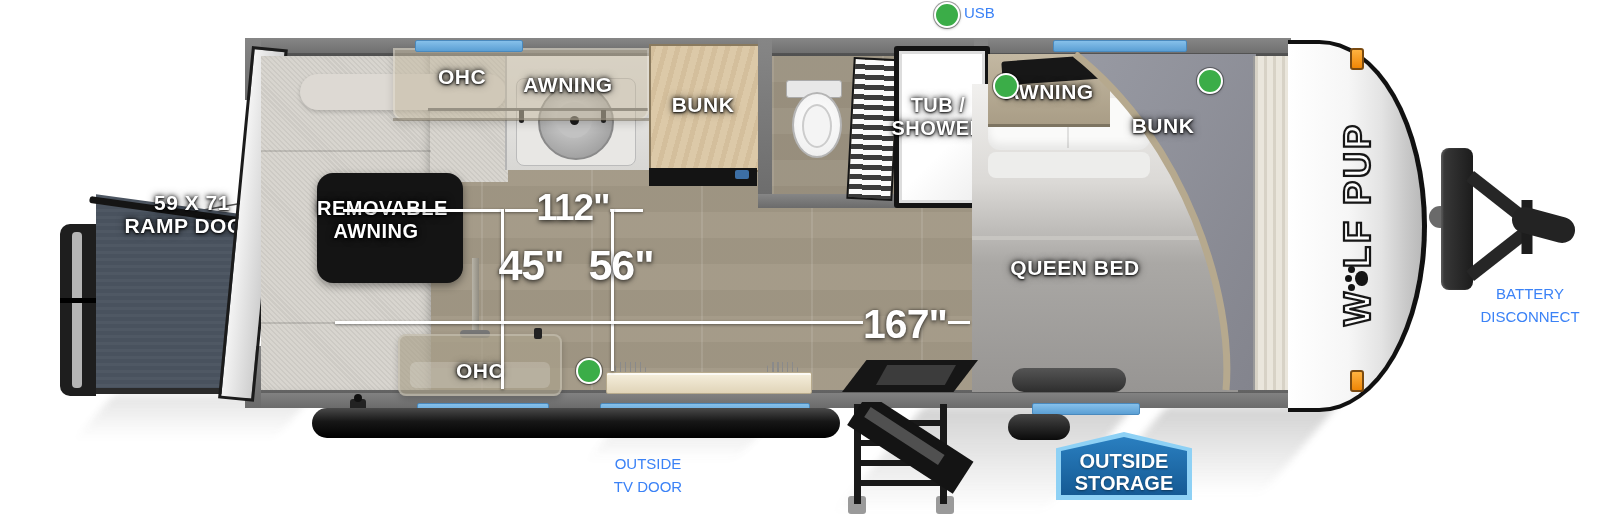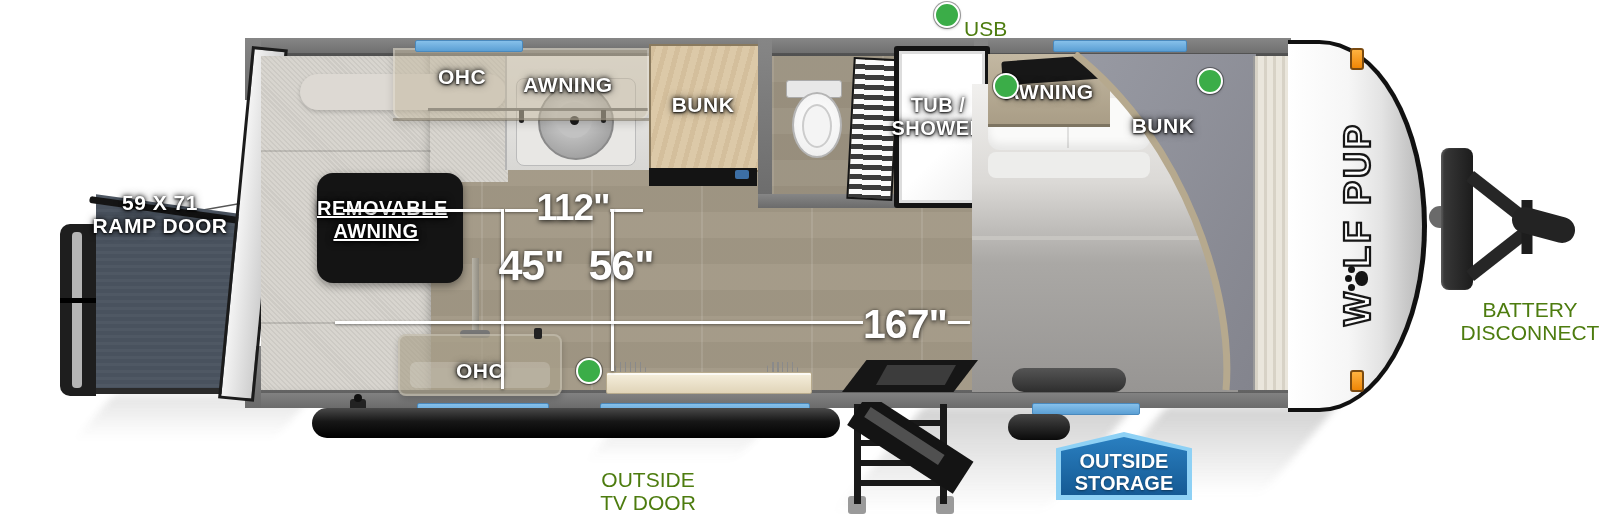--- a/index.html
+++ b/index.html
@@ -3,21 +3,21 @@
 <meta charset="utf-8">
 <style>
   html,body{margin:0;padding:0;background:#fff;}
   #stage{position:relative;width:1600px;height:532px;background:#fff;overflow:hidden;
          font-family:"Liberation Sans","DejaVu Sans",sans-serif;}
   .abs{position:absolute;}
   
   .roomlbl{position:absolute;color:#fff;font-weight:bold;font-size:21px;line-height:23px;
            text-align:center;letter-spacing:.5px;
            text-shadow:0 0 4px rgba(0,0,0,.9),0 0 9px rgba(0,0,0,.7),0 1px 2px rgba(0,0,0,.8);}
-  .extlbl{position:absolute;color:#4d7c0f;font-size:21px;line-height:23px;text-align:center;font-weight:500;margin-top:16px;}
+  .extlbl{position:absolute;color:#3b82f6;font-size:15px;line-height:23px;text-align:center;font-weight:500;}
   .dim{position:absolute;color:#fff;font-weight:bold;text-align:center;letter-spacing:-1px;
        text-shadow:0 2px 5px rgba(0,0,0,.6),0 0 3px rgba(0,0,0,.5);}
   .dimline{position:absolute;background:#fff;box-shadow:0 1px 3px rgba(0,0,0,.45);}
   
   .floor{background:
       repeating-linear-gradient(180deg,#cfc9bd 0 26px,#c6c0b3 26px 52px),
       #cbc5b9;
       background-blend-mode:multiply;}
   .floor:after{content:"";position:absolute;inset:0;
       background:repeating-linear-gradient(90deg,rgba(255,255,255,.10) 0 2px,transparent 2px 110px);}
@@ -54,21 +54,21 @@
     <line x1="40" y1="78" x2="258" y2="40" stroke="#555" stroke-width="1.5"></line>
     <line x1="185" y1="62" x2="258" y2="40" stroke="#555" stroke-width="1.5"></line>
   </svg>
   <div class="abs" style="left:60px;top:224px;width:36px;height:172px;background:#1e1e1e;border-radius:10px 0 0 10px;">
     <div class="abs" style="left:12px;top:8px;width:10px;height:156px;background:#b5b5b5;border-radius:4px;"></div>
     <div class="abs" style="left:0;top:74px;width:36px;height:5px;background:#000;"></div>
   </div>
   <div class="abs" style="left:96px;top:186px;width:152px;height:208px;background:repeating-linear-gradient(0deg,rgba(255,255,255,.035) 0 3px,transparent 3px 7px),#49525e;clip-path:polygon(0 4%,100% 14%,100% 100%,0 100%);"></div>
   <div class="abs" style="left:90px;top:196px;width:164px;height:7px;background:#151515;transform:rotate(8deg);transform-origin:left top;border-radius:3px;"></div>
   <div class="abs" style="left:96px;top:388px;width:154px;height:6px;background:#2a2a2a;"></div>
-  <div class="roomlbl" style="left:70px;top:191px;width:180px;">
+  <div class="roomlbl" style="left:102px;top:191px;width:180px;">
     <div>59 X 71</div>
       <div>RAMP DOOR</div>
   </div>
 
   <div class="wall abs" style="left:245px;top:38px;width:1046px;height:18px;box-shadow:inset 0 -3px 0 rgba(0,0,0,.25);"></div>
   <div class="wall abs" style="left:245px;top:390px;width:1046px;height:18px;box-shadow:inset 0 3px 0 rgba(0,0,0,.25);"></div>
   <div class="wall abs" style="left:245px;top:38px;width:16px;height:62px;"></div>
   <div class="wall abs" style="left:245px;top:346px;width:16px;height:62px;"></div>
 
   <div class="floor abs" style="left:261px;top:56px;width:992px;height:334px;"></div>
@@ -76,21 +76,21 @@
   <div class="abs" style="left:252px;top:46px;width:30px;height:348px;background:linear-gradient(90deg,#f4f4f4,#cfcfcf);border:3px solid #1b1b1b;transform:rotate(5.5deg);transform-origin:top left;"></div>
   <div class="abs" style="left:262px;top:68px;width:46px;height:16px;background:#111;transform:rotate(35deg);"></div>
 
   <div class="fabric abs" style="left:261px;top:56px;width:170px;height:334px;box-shadow:inset -8px 0 10px -6px rgba(0,0,0,.25);"></div>
   <div class="fabric abs" style="left:430px;top:56px;width:78px;height:126px;"></div>
   <div class="abs" style="left:261px;top:150px;width:170px;height:2px;background:rgba(0,0,0,.12);"></div>
   <div class="abs" style="left:261px;top:322px;width:170px;height:2px;background:rgba(0,0,0,.12);"></div>
   <div class="abs" style="left:300px;top:74px;width:206px;height:36px;background:#ddd9d3;border-radius:18px;box-shadow:0 2px 4px rgba(0,0,0,.18);"></div>
 
   <div class="abs" style="left:317px;top:173px;width:146px;height:110px;background:#141414;border-radius:16px;box-shadow:0 3px 8px rgba(0,0,0,.4);"></div>
-  <div class="roomlbl" style="left:317px;top:197px;width:118px;font-size:20px;text-decoration:underline;">
+  <div class="roomlbl" style="left:317px;top:197px;width:118px;font-size:20px;">
     <div>REMOVABLE</div>
       <div>AWNING</div>
   </div>
 
   <div class="abs" style="left:505px;top:56px;width:142px;height:114px;background:linear-gradient(180deg,#efeeec,#d8d7d4);border-left:2px solid #b5b5b5;"></div>
   <div class="abs" style="left:516px;top:78px;width:118px;height:86px;background:#e8e7e4;border:1px solid #bbb;border-radius:8px;"></div>
   <div class="abs" style="left:538px;top:84px;width:72px;height:72px;border-radius:50%;border:2px solid #8a8a8a;background:radial-gradient(circle at 45% 40%,#d9d9d9,#a9a9a9 65%,#8f8f8f);"></div>
   <div class="abs" style="left:556px;top:102px;width:36px;height:36px;border-radius:50%;background:#c2c2c2;"></div>
   <div class="abs" style="left:570px;top:116px;width:9px;height:9px;border-radius:50%;background:#1a1a1a;"></div>
   <div class="abs" style="left:428px;top:108px;width:220px;height:3px;background:#5f5f5f;"></div>
@@ -121,20 +121,21 @@
       <div>SHOWER</div>
   </div>
 
   <div class="abs" style="left:972px;top:84px;width:266px;height:308px;background:linear-gradient(180deg,#f1f0ee 0%,#dbd9d6 32%,#aaa8a5 58%,#979593 100%);">
     <div class="abs" style="left:16px;top:14px;width:162px;height:52px;background:#fafaf9;border-radius:12px;box-shadow:inset 0 -6px 8px rgba(0,0,0,.08);"></div>
     <div class="abs" style="left:95px;top:16px;width:2px;height:48px;background:rgba(0,0,0,.10);"></div>
     <div class="abs" style="left:16px;top:68px;width:162px;height:26px;background:#ededeb;border-radius:8px;"></div>
     <div class="abs" style="left:0;top:152px;width:100%;height:4px;background:#c7c5c1;"></div>
     <div class="abs" style="left:40px;top:284px;width:114px;height:24px;background:linear-gradient(180deg,#555,#2e2e2e);border-radius:12px;"></div>
   </div>
+  <div class="roomlbl" style="left:975px;top:256px;width:200px;">QUEEN BED</div>
 
   <div class="abs" style="left:988px;top:54px;width:122px;height:70px;background:linear-gradient(180deg,#c3b8a2,#a99d86);border-bottom:3px solid #7d7461;"></div>
   <div class="abs" style="left:1002px;top:58px;width:102px;height:24px;background:#171717;border-radius:3px;transform:rotate(-4deg);"></div>
   <div class="roomlbl" style="left:988px;top:80px;width:122px;">AWNING</div>
 
   <svg class="abs" style="left:1060px;top:50px;" width="200" height="344">
     <defs>
         <linearGradient id="bg1" x1="0" y1="0" x2="1" y2="1">
       <stop offset="0" stop-color="#989aa3"></stop>
           <stop offset="1" stop-color="#83848d"></stop>

